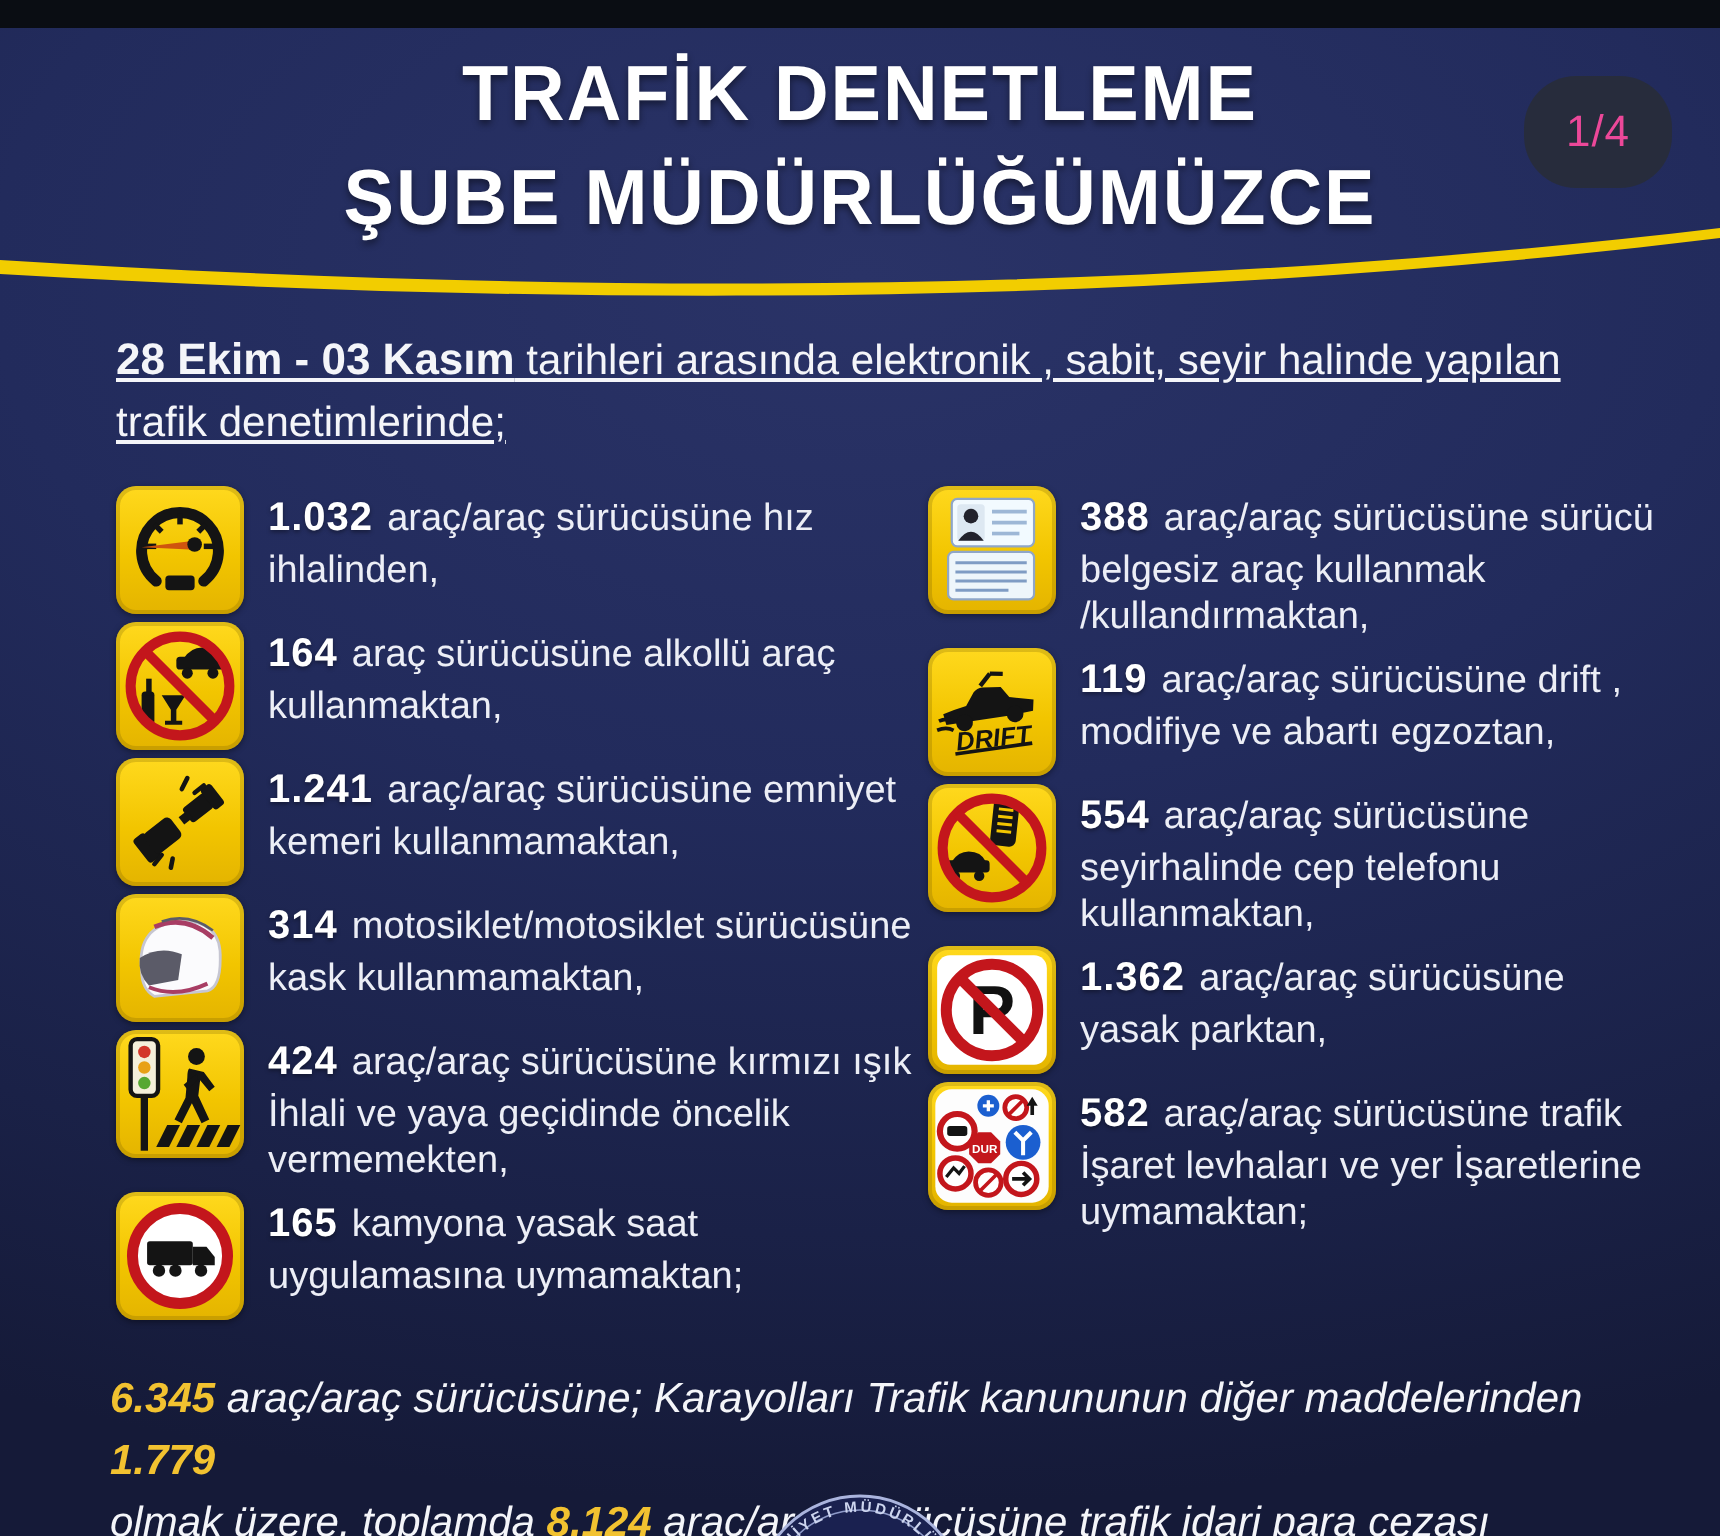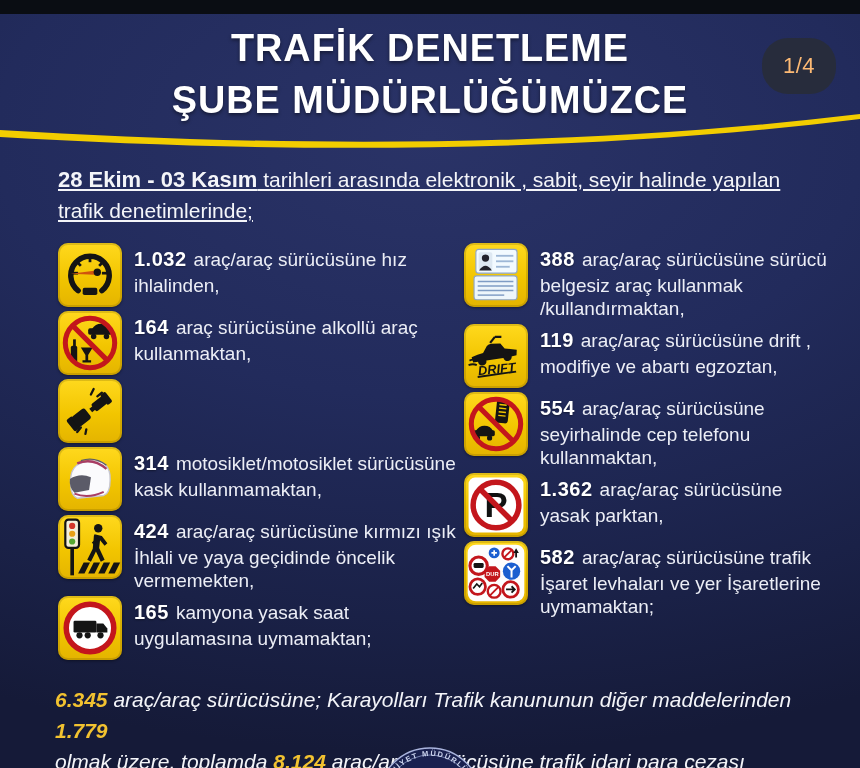--- a/index.html
+++ b/index.html
@@ -3,21 +3,21 @@
 <meta charset="utf-8">
 <style>
   html,body{margin:0;padding:0;background:#0b0e14;}
   body{width:860px;height:768px;overflow:hidden;font-family:"Liberation Sans",sans-serif;}
   .canvas{position:relative;width:860px;height:768px;
     background:radial-gradient(ellipse 120% 80% at 50% 18%, #2a3367 0%, #222b5c 42%, #1a2147 78%, #151a38 100%);
     color:#f2f3f7;}
   .topbar{position:absolute;top:0;left:0;width:860px;height:14px;background:#0a0d13;}
   .pager{position:absolute;top:38px;right:24px;width:74px;height:56px;border-radius:26px;
     background:rgba(40,45,58,.92);display:flex;align-items:center;justify-content:center;
-    color:#fdba74;font-size:22px;letter-spacing:.5px;}
+    color:#ec4899;font-size:22px;letter-spacing:.5px;}
   header{position:absolute;top:22px;left:0;width:860px;text-align:center;}
   h1{margin:0;font-size:39px;line-height:52px;font-weight:bold;letter-spacing:1px;color:#ffffff;
      text-shadow:0 2px 4px rgba(0,0,0,.45);transform:scaleX(.97);}
   .swoosh{position:absolute;top:104px;left:0;width:860px;height:60px;pointer-events:none;}
   .intro{position:absolute;top:164px;left:58px;width:756px;margin:0;font-size:21px;line-height:31px;color:#f4f5f9;text-decoration:underline;}
   .intro b{font-size:22px;}
   .columns{position:absolute;top:243px;left:58px;width:776px;display:flex;}
   .col{display:flex;flex-direction:column;}
   .col-left{width:406px;}
   .col-right{flex:1;}
@@ -113,20 +113,23 @@
                 <rect x="54" y="28" width="7" height="14" rx="2"></rect>
               </g>
 <g stroke="#141414" stroke-width="2.5" stroke-linecap="round">
                 <line x1="36" y1="17" x2="39" y2="11"></line>
                 <line x1="43" y1="19" x2="48" y2="15"></line>
                 <line x1="25" y1="53" x2="21" y2="58"></line>
                 <line x1="31" y1="55" x2="30" y2="60"></line>
               </g>
             </svg>
           </div>
+    <div class="item-text">
+      <span class="num">1.241</span><span class="desc">araç/araç sürücüsüne emniyet kemeri kullanmamaktan,</span>
+    </div>
   </div>
 
   <div class="item">
     <div class="tile">
             <svg viewBox="0 0 70 70">
               <path d="M14 42 q-3 -25 21 -27 q23 -1 22 21 q0 15 -7 17 l-29 3 q-7 -4 -7 -14 z" fill="#fbfbfd" stroke="#c6c6d2" stroke-width="1.5"></path>
 <path d="M13 35 q11 -7 23 -2 l-2 14 l-16 3 q-6 -6 -5 -15 z" fill="#5b5b68"></path>
 <path d="M21 18 q17 -7 32 6" stroke="#a83d64" stroke-width="2.6" fill="none"></path>
 <path d="M18 51 q15 6 32 -2" stroke="#a83d64" stroke-width="2.2" fill="none"></path>
 <path d="M25 15 q15 -5 28 5" stroke="#5b5b68" stroke-width="1.4" fill="none"></path>

